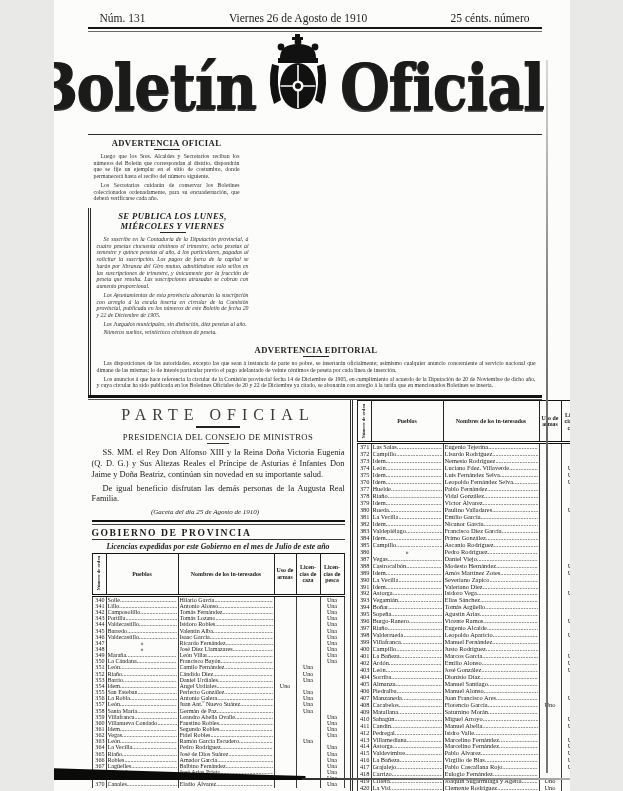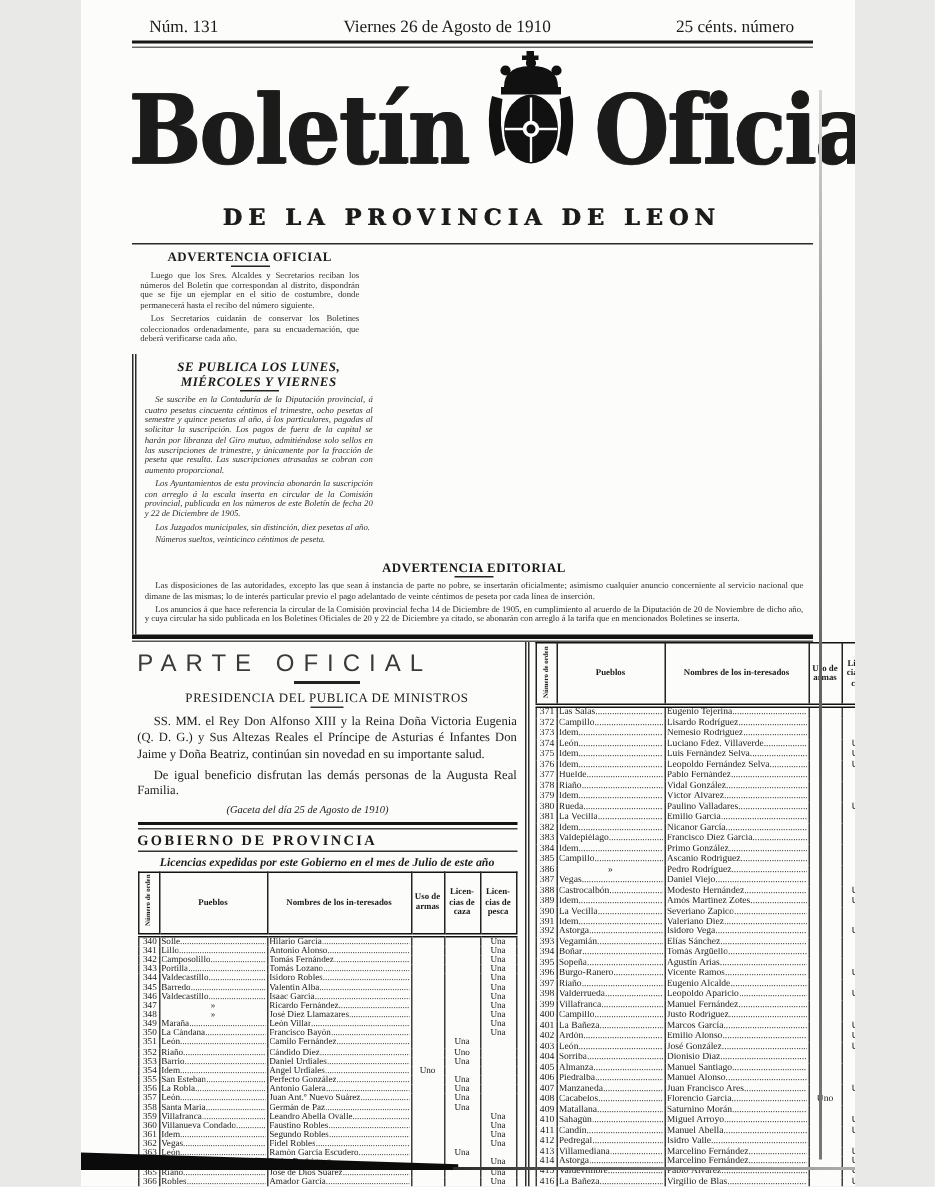--- a/index.html
+++ b/index.html
@@ -6,21 +6,21 @@
   .page{position:relative;width:516px;height:791px;margin:0 auto;background:#fcfcfa;
         font-family:"Liberation Serif",serif;color:#1b1b1b;overflow:hidden;}
   .content{padding:8px 26px 0 32px;}
 
   
   .topbar{display:flex;justify-content:space-between;align-items:baseline;
           font-size:11.5px;padding:4px 14px 3px 14px;}
   .toprule{border-top:2.5px solid #161616;border-bottom:1px solid #6a6a6a;height:2px;margin:0 2px;}
 
   
-  .masthead{display:flex;justify-content:flex-start;align-items:center;margin-top:6px;height:96px;}
+  .masthead{display:flex;justify-content:flex-end;align-items:center;margin-top:6px;height:96px;}
   .blackletter{font-family:"DejaVu Serif",serif;font-weight:bold;font-size:57px;
                letter-spacing:-1px;transform:scaleY(1.12);text-shadow:1px 0 0 #222,0 1px 0 #333;}
   .emblem{margin:0 10px;transform:translateY(-8px);}
   .subtitle{text-align:center;font-family:"DejaVu Serif",serif;font-weight:bold;
             font-size:15px;letter-spacing:4px;margin:2px 0 8px 0;text-shadow:0.5px 0 0 #333;}
 
   
   .notices{display:flex;border-top:1.5px solid #2a2a2a;margin:0 2px;flex-direction:column;}
   .ncol{padding:3px 6px 4px 6px;}
   .ncol + .ncol{border-left:3px double #2a2a2a;}
@@ -31,21 +31,21 @@
   .nrule{width:26px;border-top:1.5px solid #222;margin:1px auto 3px auto;}
   .nbody p{margin:0 0 2px 0;font-size:5.8px;line-height:1.16;text-align:justify;text-indent:7px;color:#2e2e2e;}
 
   .midrule{border-top:3px solid #141414;border-bottom:1px solid #555;height:1.5px;margin:0 2px;}
 
   
   .bodycols{display:flex;margin:0 2px;}
   .leftcol{width:268px;padding:4px 5px 0 4px;}
   .rightcol{flex:1;border-left:3px double #2f2f2f;padding:0 0 0 4px;}
 
-  .parte-title{font-family:Liberation Sans, sans-serif;font-size:16px;
+  .parte-title{text-align:center;font-family:Liberation Serif, serif;font-size:16px;
                letter-spacing:6px;color:#3a3a3a;margin-top:2px;}
   .parte-rule{width:44px;border-top:2px solid #222;margin:2px auto 4px auto;}
   .presidencia{text-align:center;font-size:8.6px;letter-spacing:0.4px;margin-bottom:1px;}
   .pres-rule{width:22px;border-top:1px solid #333;margin:1px auto 4px auto;}
   .oficial-paras p{margin:0 0 3px 0;font-size:8.4px;line-height:1.28;text-align:justify;text-indent:11px;}
   .gaceta{font-size:7px;font-style:italic;text-align:center;margin:3px 26px 4px 0;}
 
   .gob-rule{border-top:2.5px solid #141414;border-bottom:1px solid #444;height:1.5px;margin:2px 0;}
   .gob-title{font-weight:bold;font-size:9.6px;letter-spacing:1.6px;margin:2px 0 1px 0;}
   .gob-underrule{border-top:1px solid #333;margin:0 0 2px 0;}
@@ -106,21 +106,20 @@
           <path d="M58 30 Q63 50 56 70 L49 66 Q54 50 51 32 Z" fill="#111"></path>
           <ellipse cx="32" cy="52" rx="18" ry="23" fill="#111"></ellipse>
           <line x1="32" y1="31" x2="32" y2="74" stroke="#fcfcfa" stroke-width="1.6"></line>
           <line x1="14.5" y1="52" x2="49.5" y2="52" stroke="#fcfcfa" stroke-width="1.6"></line>
           <circle cx="32" cy="52" r="5.5" fill="#fcfcfa"></circle>
           <circle cx="32" cy="52" r="3" fill="#111"></circle>
         </svg>
       </span>
       <span class="blackletter">Oficial</span>
     </div>
-    <div class="subtitle">DE LA PROVINCIA DE LEON</div>
 
     <div class="notices">
       <div class="ncol n-official">
         <div class="ntitle">ADVERTENCIA OFICIAL</div>
         <div class="nrule"></div>
         <div class="nbody">
             <p>Luego que los Sres. Alcaldes y Secretarios reciban los números del Boletín que correspondan al distrito, dispondrán que se fije un ejemplar en el sitio de costumbre, donde permanecerá hasta el recibo del número siguiente.</p>
             <p>Los Secretarios cuidarán de conservar los Boletines coleccionados ordenadamente, para su encuadernación, que deberá verificarse cada año.</p>
           </div>
       </div>
@@ -143,21 +142,21 @@
           </div>
       </div>
     </div>
     <div class="midrule"></div>
 
     <div class="bodycols">
 
       <div class="leftcol">
         <div class="parte-title">PARTE OFICIAL</div>
         <div class="parte-rule"></div>
-        <div class="presidencia">PRESIDENCIA DEL PUBLICA DE MINISTROS</div>
+        <div class="presidencia">PRESIDENCIA DEL CONSEJO DE MINISTROS</div>
         <div class="pres-rule"></div>
         <div class="oficial-paras">
             <p>SS. MM. el Rey Don Alfonso XIII y la Reina Doña Victoria Eugenia (Q. D. G.) y Sus Altezas Reales el Príncipe de Asturias é Infantes Don Jaime y Doña Beatriz, continúan sin novedad en su importante salud.</p>
             <p>De igual beneficio disfrutan las demás personas de la Augusta Real Familia.</p>
           </div>
         <div class="gaceta">(Gaceta del día 25 de Agosto de 1910)</div>
         <div class="gob-rule"></div>
         <div class="gob-title">GOBIERNO DE PROVINCIA</div>
         <div class="gob-underrule"></div>
         <div class="caption">Licencias expedidas por este Gobierno en el mes de Julio de este año</div>

